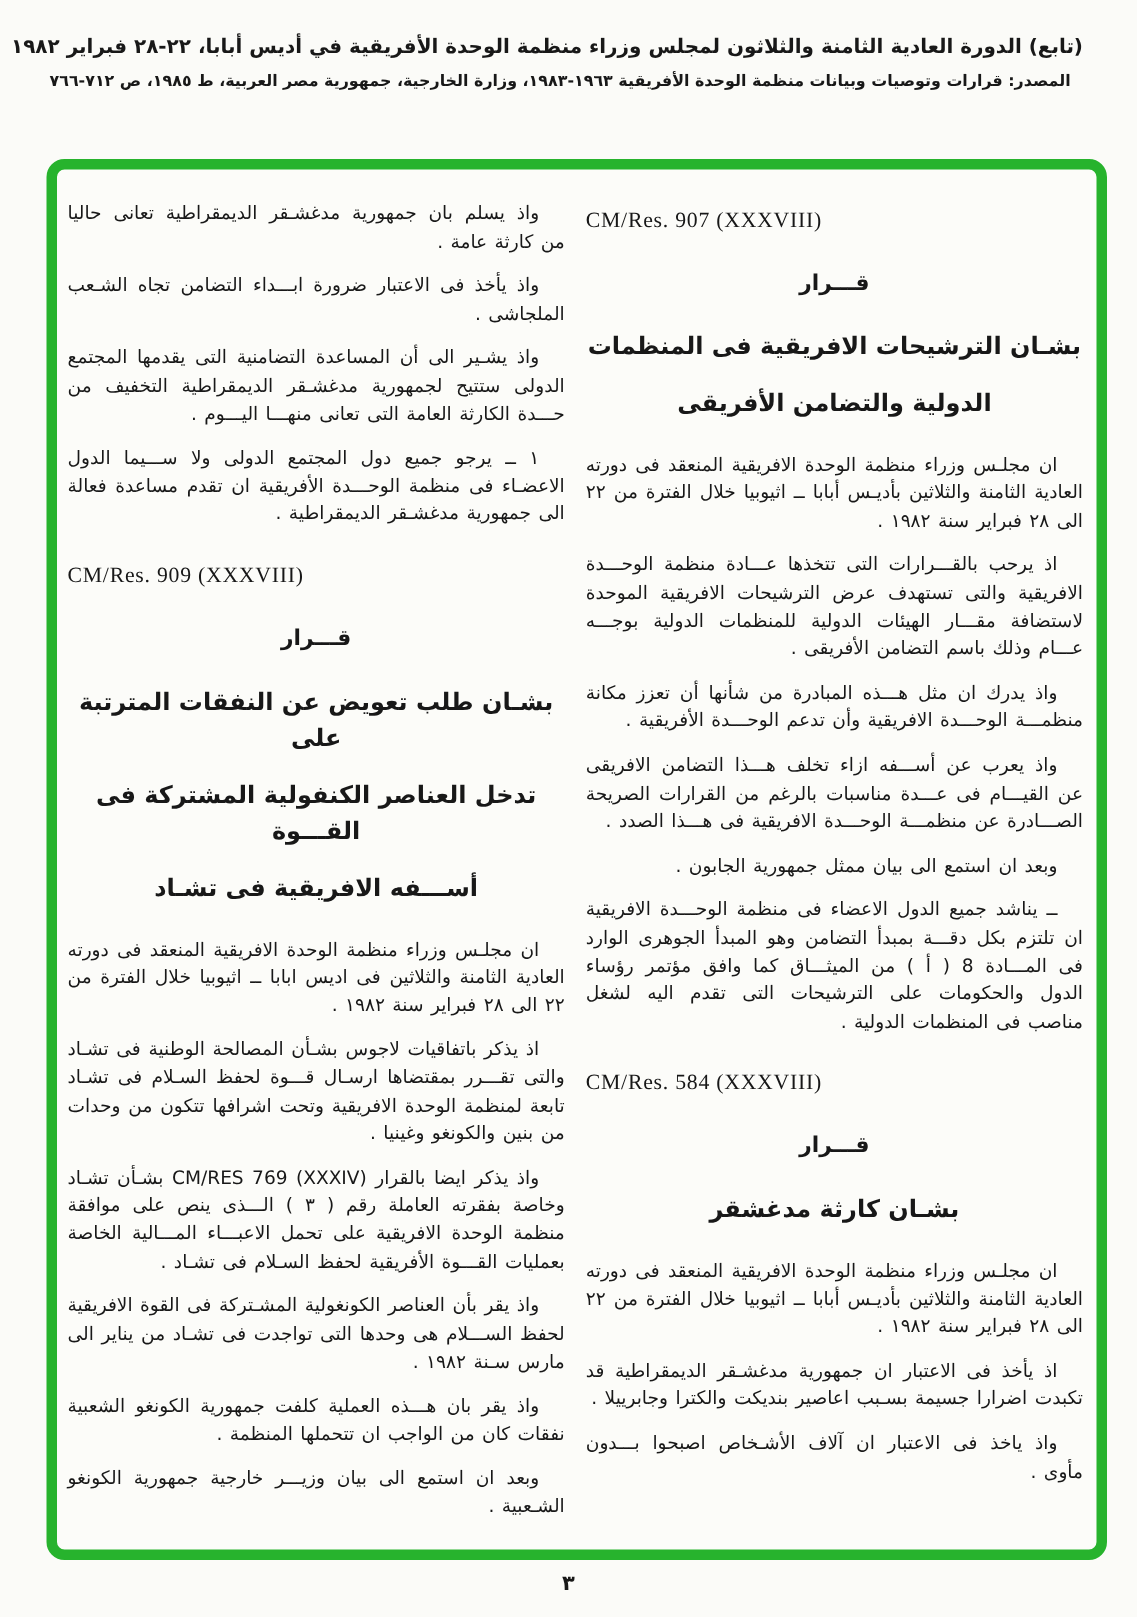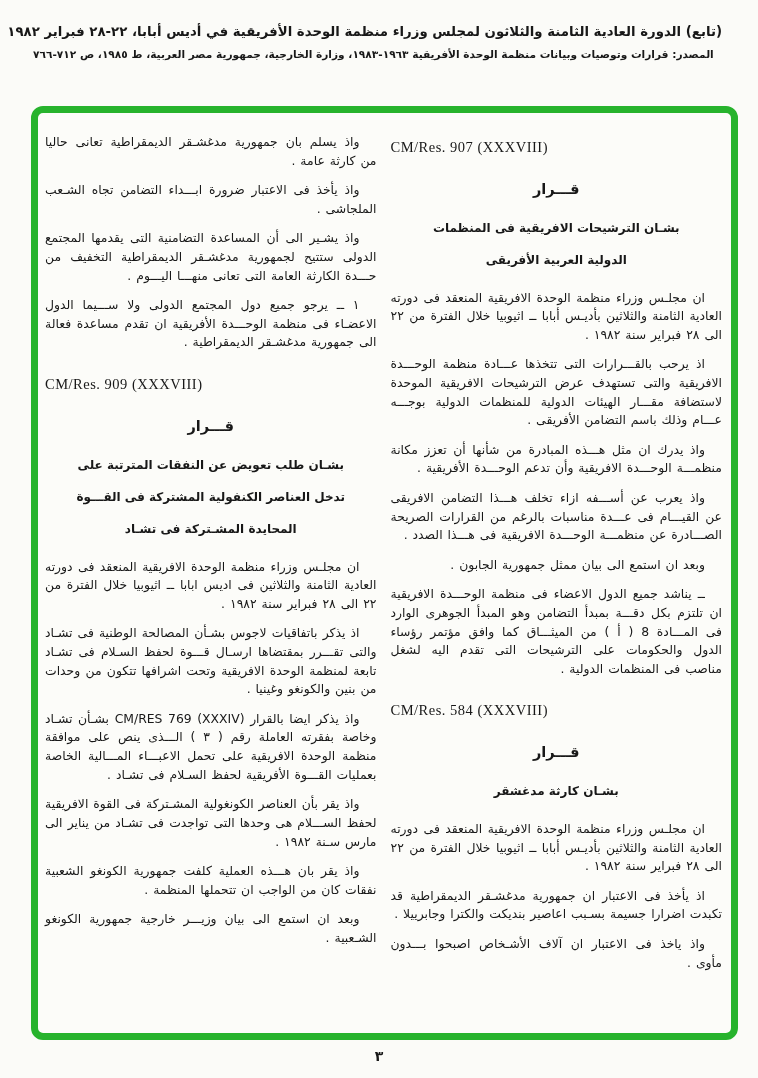--- a/index.html
+++ b/index.html
@@ -62,21 +62,21 @@
     text-indent: 0;
   }
   .res-id.gap-top { margin-top: 22px; }
   .decision-heading {
     text-align: center; font-weight: bold;
     font-size: 14.5px; letter-spacing: 1px;
     margin: 20px 0 18px;
   }
   .subtitle {
     text-align: center; font-weight: bold;
-    font-size: 12px;
+    font-size: 16px;
     margin: 0 0 14px;
   }
   .subtitle.last { margin-bottom: 20px; }
   
   .page-number {
     position: absolute; bottom: 14px; left: 0; right: 0;
     text-align: center;
     font-size: 14px; font-weight: bold;
   }
 </style>
@@ -88,21 +88,21 @@
   <div class="header-line2">المصدر: قرارات وتوصيات وبيانات منظمة الوحدة الأفريقية ١٩٦٣-١٩٨٣، وزارة الخارجية، جمهورية مصر العربية، ط ١٩٨٥، ص ٧١٢-٧٦٦</div>
 </div>
 
 <div class="frame">
   <div class="columns">
 
     <div class="col">
       <div class="res-id">CM/Res. 907 (XXXVIII)</div>
       <div class="decision-heading">قـــرار</div>
       <div class="subtitle">بشـان الترشيحات الافريقية فى المنظمات</div>
-      <div class="subtitle last">الدولية العربية الأفريقى</div>
+      <div class="subtitle last">الدولية والتضامن الأفريقى</div>
       <p>ان مجلـس وزراء منظمة الوحدة الافريقية المنعقد فى دورته العادية الثامنة والثلاثين بأديـس أبابا ــ اثيوبيا خلال الفترة من ٢٢ الى ٢٨ فبراير سنة ١٩٨٢ .</p>
       <p>اذ يرحب بالقـــرارات التى تتخذها عـــادة منظمة الوحـــدة الافريقية والتى تستهدف عرض الترشيحات الافريقية الموحدة لاستضافة مقـــار الهيئات الدولية للمنظمات الدولية بوجـــه عـــام وذلك باسم التضامن الأفريقى .</p>
       <p>واذ يدرك ان مثل هـــذه المبادرة من شأنها أن تعزز مكانة منظمـــة الوحـــدة الافريقية وأن تدعم الوحـــدة الأفريقية .</p>
       <p>واذ يعرب عن أســـفه ازاء تخلف هـــذا التضامن الافريقى عن القيـــام فى عـــدة مناسبات بالرغم من القرارات الصريحة الصـــادرة عن منظمـــة الوحـــدة الافريقية فى هـــذا الصدد .</p>
       <p>وبعد ان استمع الى بيان ممثل جمهورية الجابون .</p>
       <p>ــ يناشد جميع الدول الاعضاء فى منظمة الوحـــدة الافريقية ان تلتزم بكل دقـــة بمبدأ التضامن وهو المبدأ الجوهرى الوارد فى المـــادة 8 ( أ ) من الميثـــاق كما وافق مؤتمر رؤساء الدول والحكومات على الترشيحات التى تقدم اليه لشغل مناصب فى المنظمات الدولية .</p>
 
       <div class="res-id gap-top">CM/Res. 584 (XXXVIII)</div>
       <div class="decision-heading">قـــرار</div>
       <div class="subtitle last">بشـان كارثة مدغشقر</div>
@@ -114,21 +114,21 @@
     <div class="col">
       <p>واذ يسلم بان جمهورية مدغشـقر الديمقراطية تعانى حاليا من كارثة عامة .</p>
       <p>واذ يأخذ فى الاعتبار ضرورة ابـــداء التضامن تجاه الشـعب الملجاشى .</p>
       <p>واذ يشـير الى أن المساعدة التضامنية التى يقدمها المجتمع الدولى ستتيح لجمهورية مدغشـقر الديمقراطية التخفيف من حـــدة الكارثة العامة التى تعانى منهـــا اليـــوم .</p>
       <p>١ ــ يرجو جميع دول المجتمع الدولى ولا ســـيما الدول الاعضـاء فى منظمة الوحـــدة الأفريقية ان تقدم مساعدة فعالة الى جمهورية مدغشـقر الديمقراطية .</p>
 
       <div class="res-id gap-top">CM/Res. 909 (XXXVIII)</div>
       <div class="decision-heading">قـــرار</div>
       <div class="subtitle">بشـان طلب تعويض عن النفقات المترتبة على</div>
       <div class="subtitle">تدخل العناصر الكنفولية المشتركة فى القـــوة</div>
-      <div class="subtitle last">المحايدة المشـتركة فى تشـاد</div>
+      <div class="subtitle last">أســـفه الافريقية فى تشـاد</div>
       <p>ان مجلـس وزراء منظمة الوحدة الافريقية المنعقد فى دورته العادية الثامنة والثلاثين فى اديس ابابا ــ اثيوبيا خلال الفترة من ٢٢ الى ٢٨ فبراير سنة ١٩٨٢ .</p>
       <p>اذ يذكر باتفاقيات لاجوس بشـأن المصالحة الوطنية فى تشـاد والتى تقـــرر بمقتضاها ارسـال قـــوة لحفظ السـلام فى تشـاد تابعة لمنظمة الوحدة الافريقية وتحت اشرافها تتكون من وحدات من بنين والكونغو وغينيا .</p>
       <p>واذ يذكر ايضا بالقرار CM/RES 769 (XXXIV) بشـأن تشـاد وخاصة بفقرته العاملة رقم ( ٣ ) الـــذى ينص على موافقة منظمة الوحدة الافريقية على تحمل الاعبـــاء المـــالية الخاصة بعمليات القـــوة الأفريقية لحفظ السـلام فى تشـاد .</p>
       <p>واذ يقر بأن العناصر الكونغولية المشـتركة فى القوة الافريقية لحفظ الســـلام هى وحدها التى تواجدت فى تشـاد من يناير الى مارس سـنة ١٩٨٢ .</p>
       <p>واذ يقر بان هـــذه العملية كلفت جمهورية الكونغو الشعبية نفقات كان من الواجب ان تتحملها المنظمة .</p>
       <p>وبعد ان استمع الى بيان وزيـــر خارجية جمهورية الكونغو الشـعبية .</p>
     </div>
 
   </div>
 </div>

